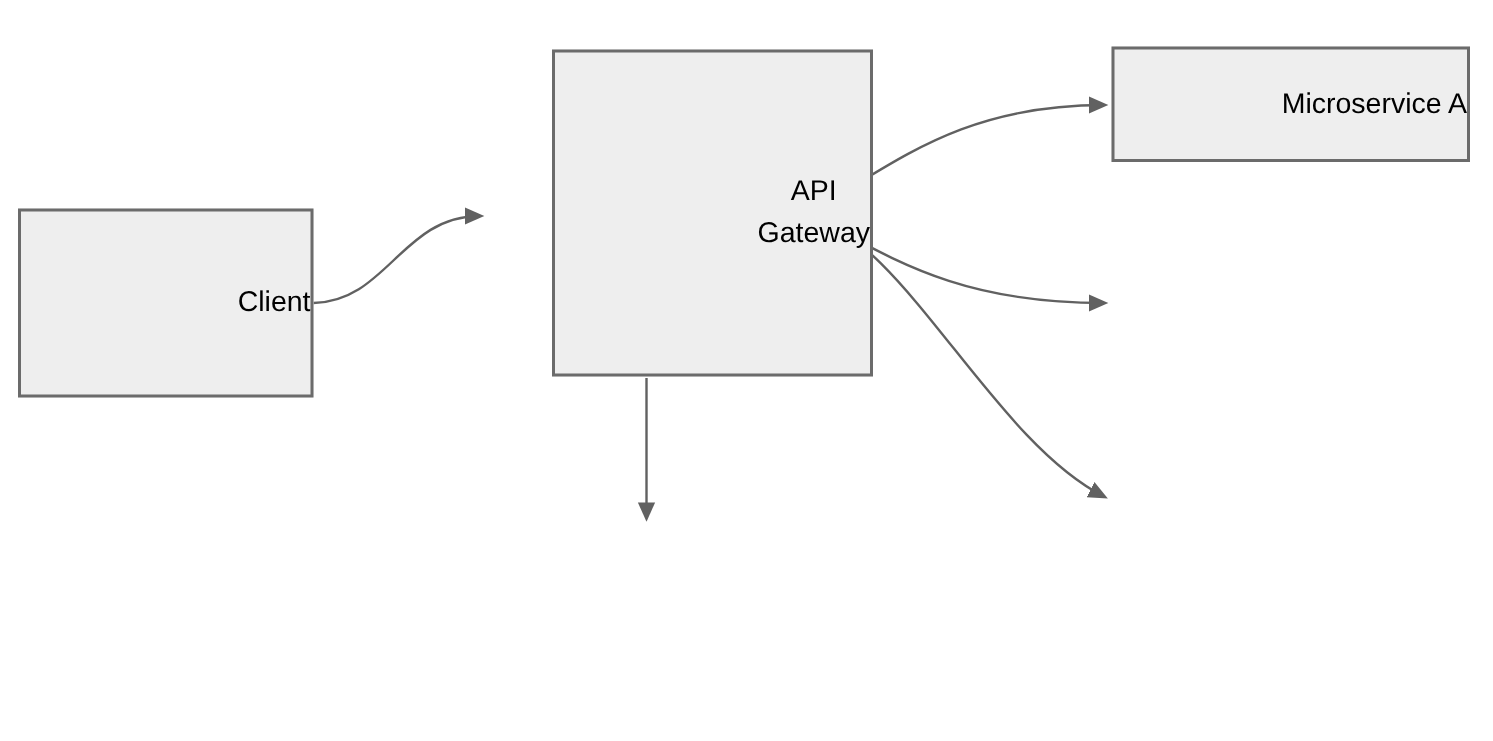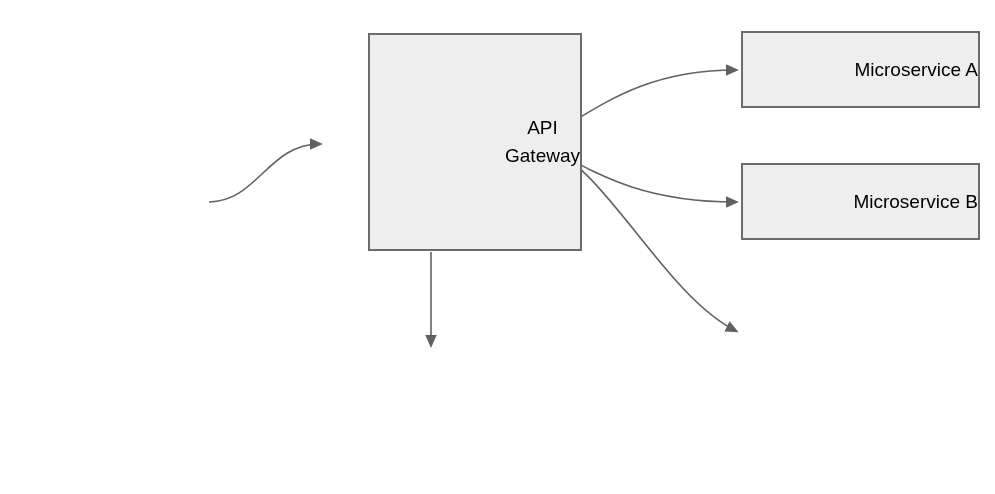--- a/index.html
+++ b/index.html
@@ -66,29 +66,29 @@
         <path class="arrowhead-shape" d="M0,1 L9,5 L0,9 z"></path>
       </marker>
     </defs>
     <path class="edge" d="M 209 202 C 258 201, 268 144, 320 144" marker-end="url(#arrowhead)"></path>
     <path class="edge" d="M 539 141 C 592 114, 635 70, 736 70" marker-end="url(#arrowhead)"></path>
     <path class="edge" d="M 539 143 C 592 170, 635 202, 736 202" marker-end="url(#arrowhead)"></path>
     <path class="edge" d="M 539 145 C 601 157, 661 293, 736 331" marker-end="url(#arrowhead)"></path>
     <path class="edge" d="M 431 252 L 431 345" marker-end="url(#arrowhead)"></path>
   </svg>
 
+  <div class="node node-client">
+    <span class="node-label">Client</span>
+  </div>
 
   <div class="node node-gateway">
     <span class="node-label">API
 Gateway</span>
   </div>
 
   <div class="node node-ms-a">
     <span class="node-label">Microservice A</span>
   </div>
 
-  <div class="node node-ms-b">
-    <span class="node-label">Microservice B</span>
-  </div>
 
 
 
 </div>
 
 </body></html>

